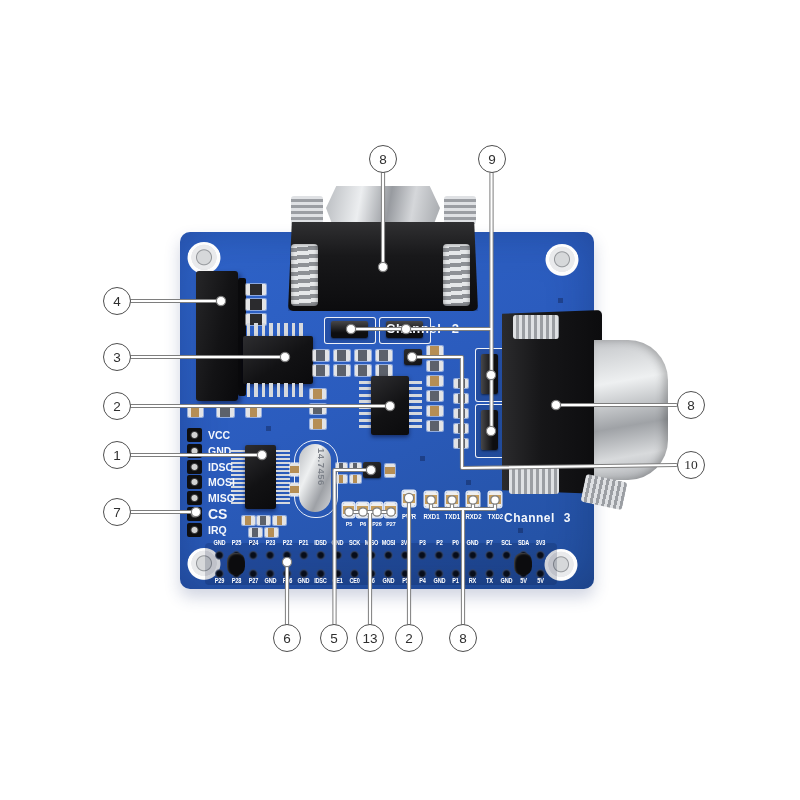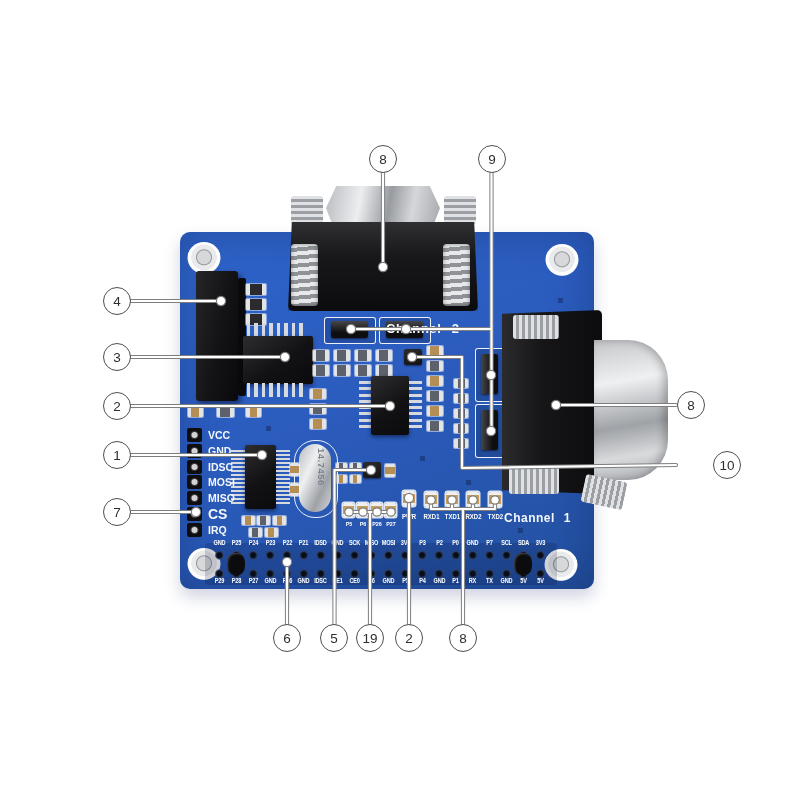--- a/index.html
+++ b/index.html
@@ -186,21 +186,21 @@
   <div class="a led" style="left:425px;top:492px;width:12px;height:15px;"></div>
   <div class="a led" style="left:446px;top:492px;width:12px;height:15px;"></div>
   <div class="a led" style="left:467px;top:492px;width:12px;height:15px;"></div>
   <div class="a led" style="left:489px;top:492px;width:12px;height:15px;"></div>
   <div class="a ledlab" style="left:396px;top:513px;width:26px;">PWR</div>
   <div class="a ledlab" style="left:417px;top:513px;width:29px;">RXD1</div>
   <div class="a ledlab" style="left:438px;top:513px;width:29px;">TXD1</div>
   <div class="a ledlab" style="left:459px;top:513px;width:29px;">RXD2</div>
   <div class="a ledlab" style="left:481px;top:513px;width:29px;">TXD2</div>
 
-  <div class="a silk" style="left:504px;top:511px;font-size:12px;letter-spacing:.5px;word-spacing:5px;">Channel 1</div>
+  <div class="a silk" style="left:504px;top:511px;font-size:12px;letter-spacing:.5px;word-spacing:5px;">Channel 3</div>
 
   <div class="a" style="left:205px;top:543px;width:352px;height:42px;background:rgba(8,18,48,.18);border-radius:4px;"></div>
   <div class="a pinrow" style="left:211px;top:539px;width:338px;height:8px;">
     <span>GND</span>
       <span>P25</span>
       <span>P24</span>
       <span>P23</span>
       <span>P22</span>
       <span>P21</span>
       <span>IDSD</span>
@@ -314,20 +314,20 @@
   </svg>
 
   <div class="a callout" style="left:369px;top:145px;">8</div>
   <div class="a callout" style="left:478px;top:145px;">9</div>
   <div class="a callout" style="left:103px;top:287px;">4</div>
   <div class="a callout" style="left:103px;top:343px;">3</div>
   <div class="a callout" style="left:103px;top:392px;">2</div>
   <div class="a callout" style="left:103px;top:441px;">1</div>
   <div class="a callout" style="left:103px;top:498px;">7</div>
   <div class="a callout" style="left:677px;top:391px;">8</div>
-  <div class="a callout" style="left:713px;top:451px;">10</div>
+  <div class="a callout" style="left:677px;top:451px;font-family:Liberation Serif, serif;">10</div>
   <div class="a callout" style="left:273px;top:624px;">6</div>
   <div class="a callout" style="left:320px;top:624px;">5</div>
-  <div class="a callout" style="left:356px;top:624px;">19</div>
+  <div class="a callout" style="left:356px;top:624px;">13</div>
   <div class="a callout" style="left:395px;top:624px;">2</div>
   <div class="a callout" style="left:449px;top:624px;">8</div>
 
 </div>
 
 </body></html>

